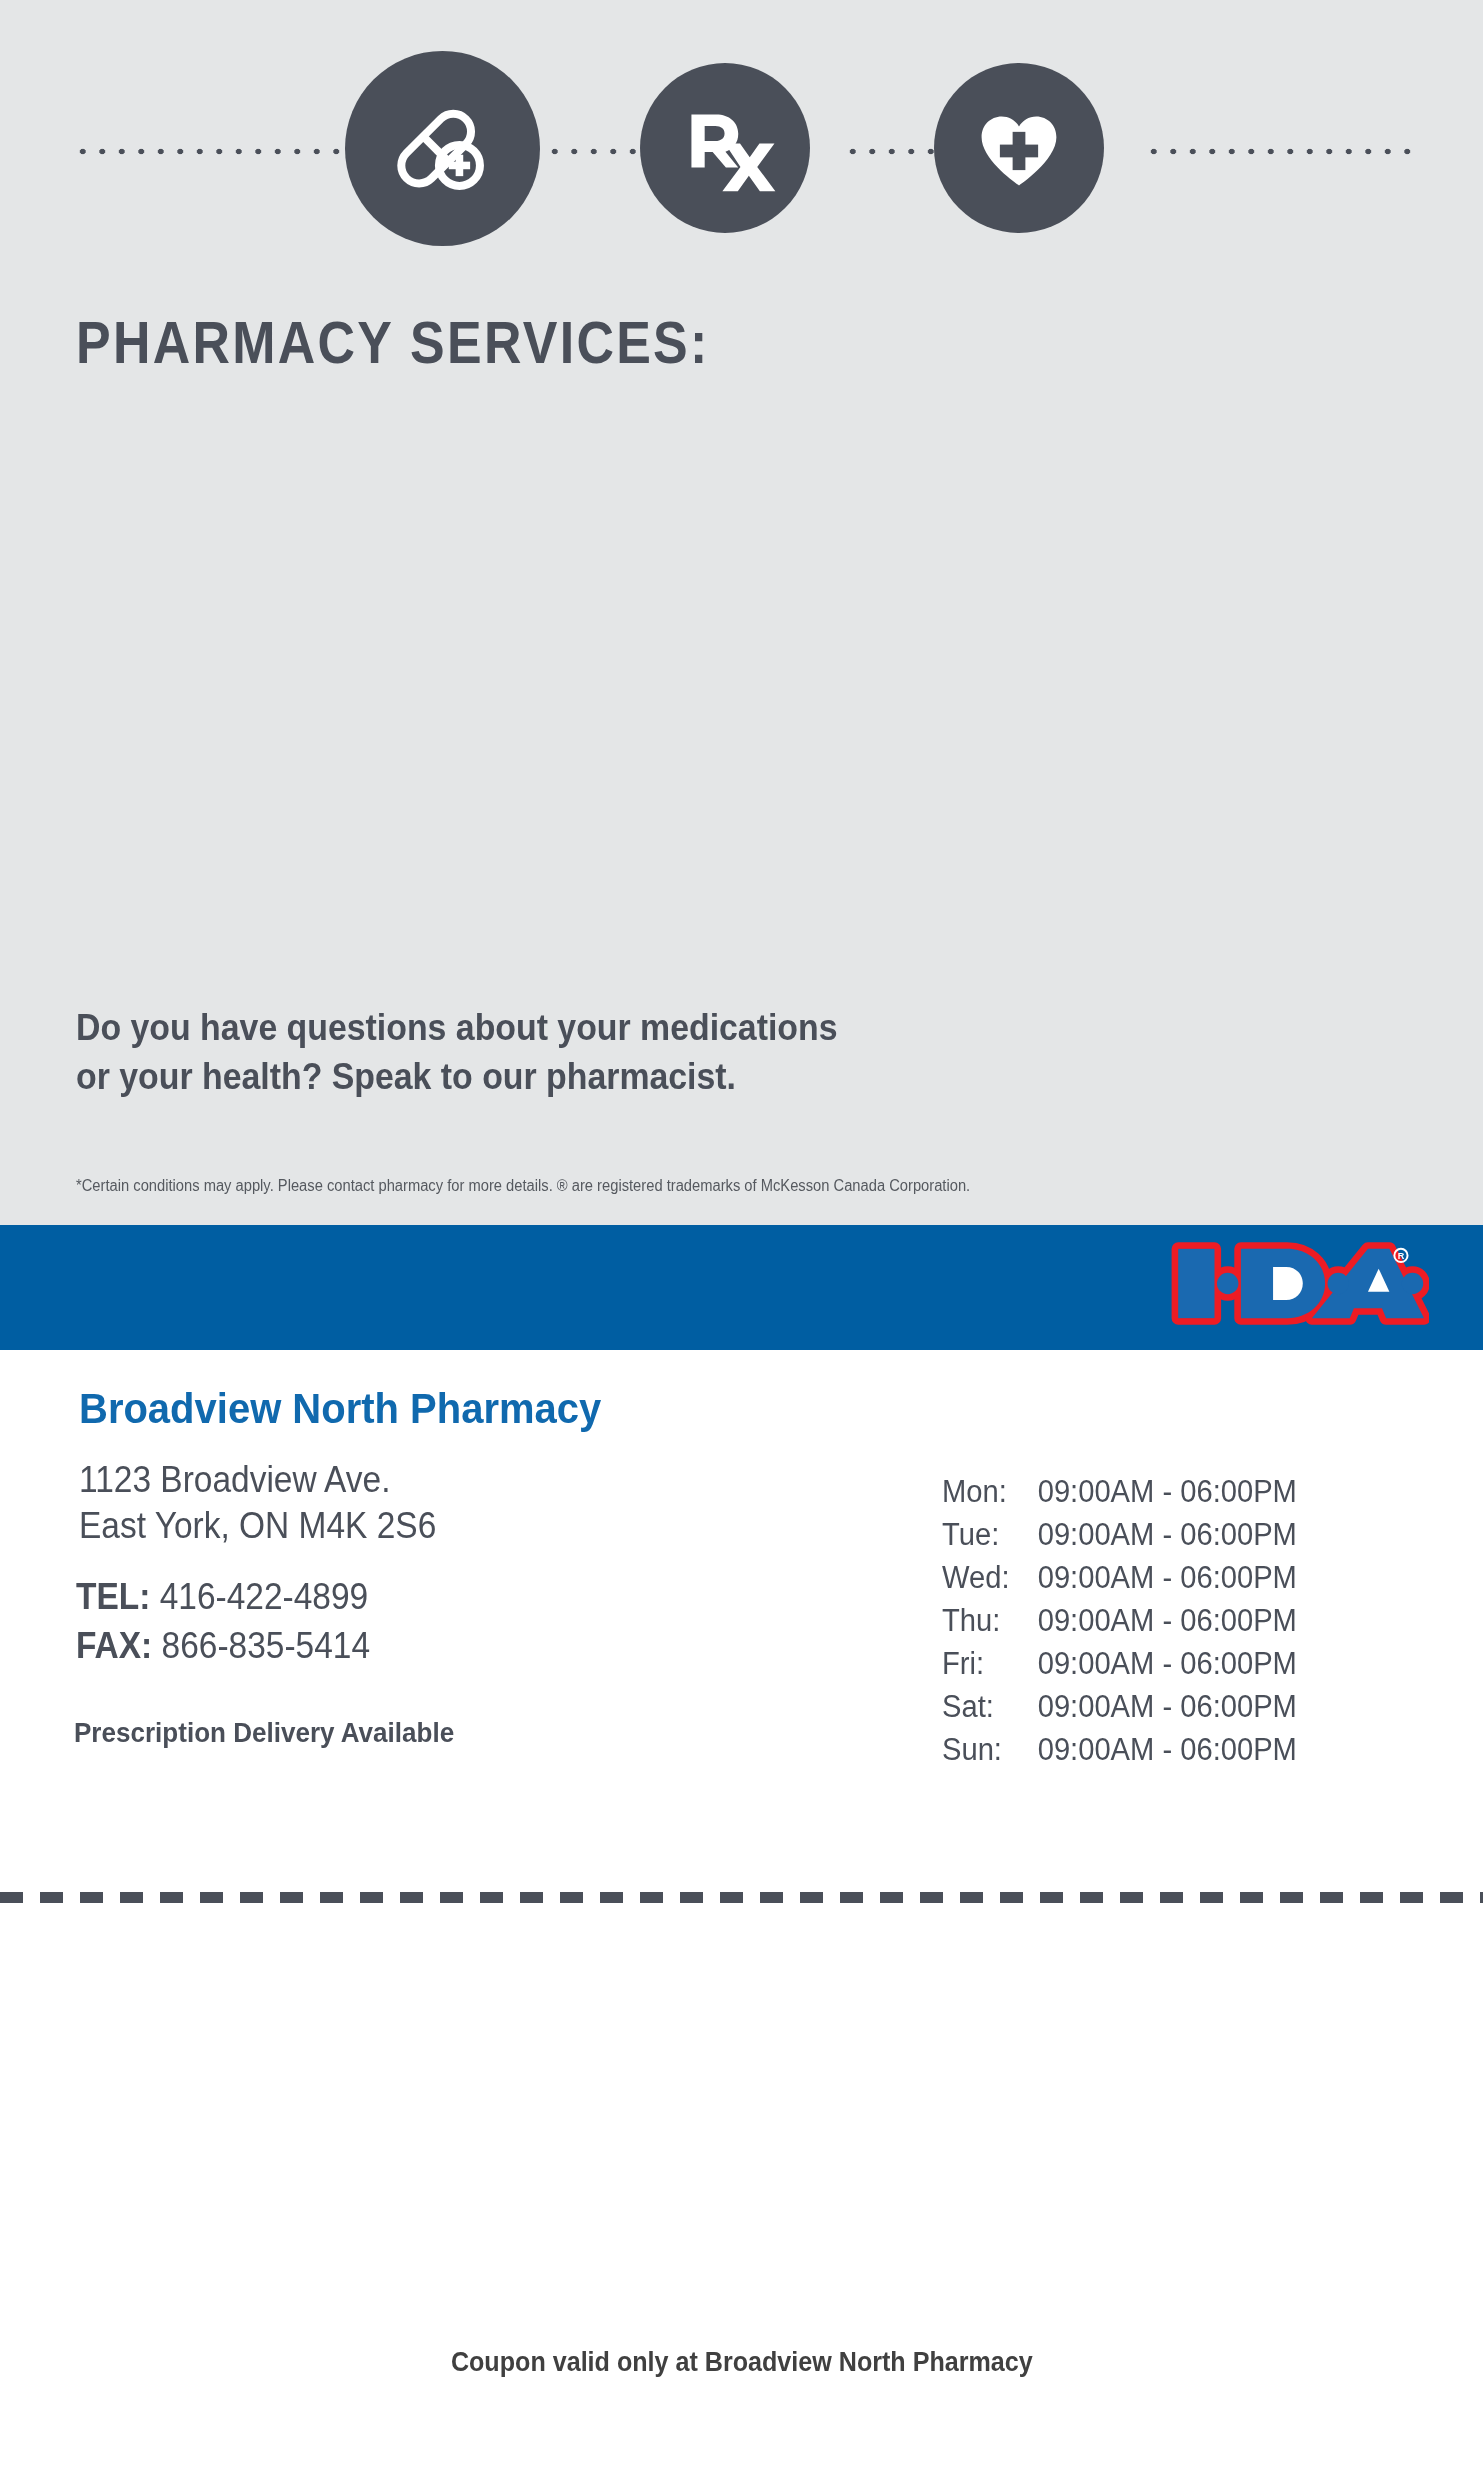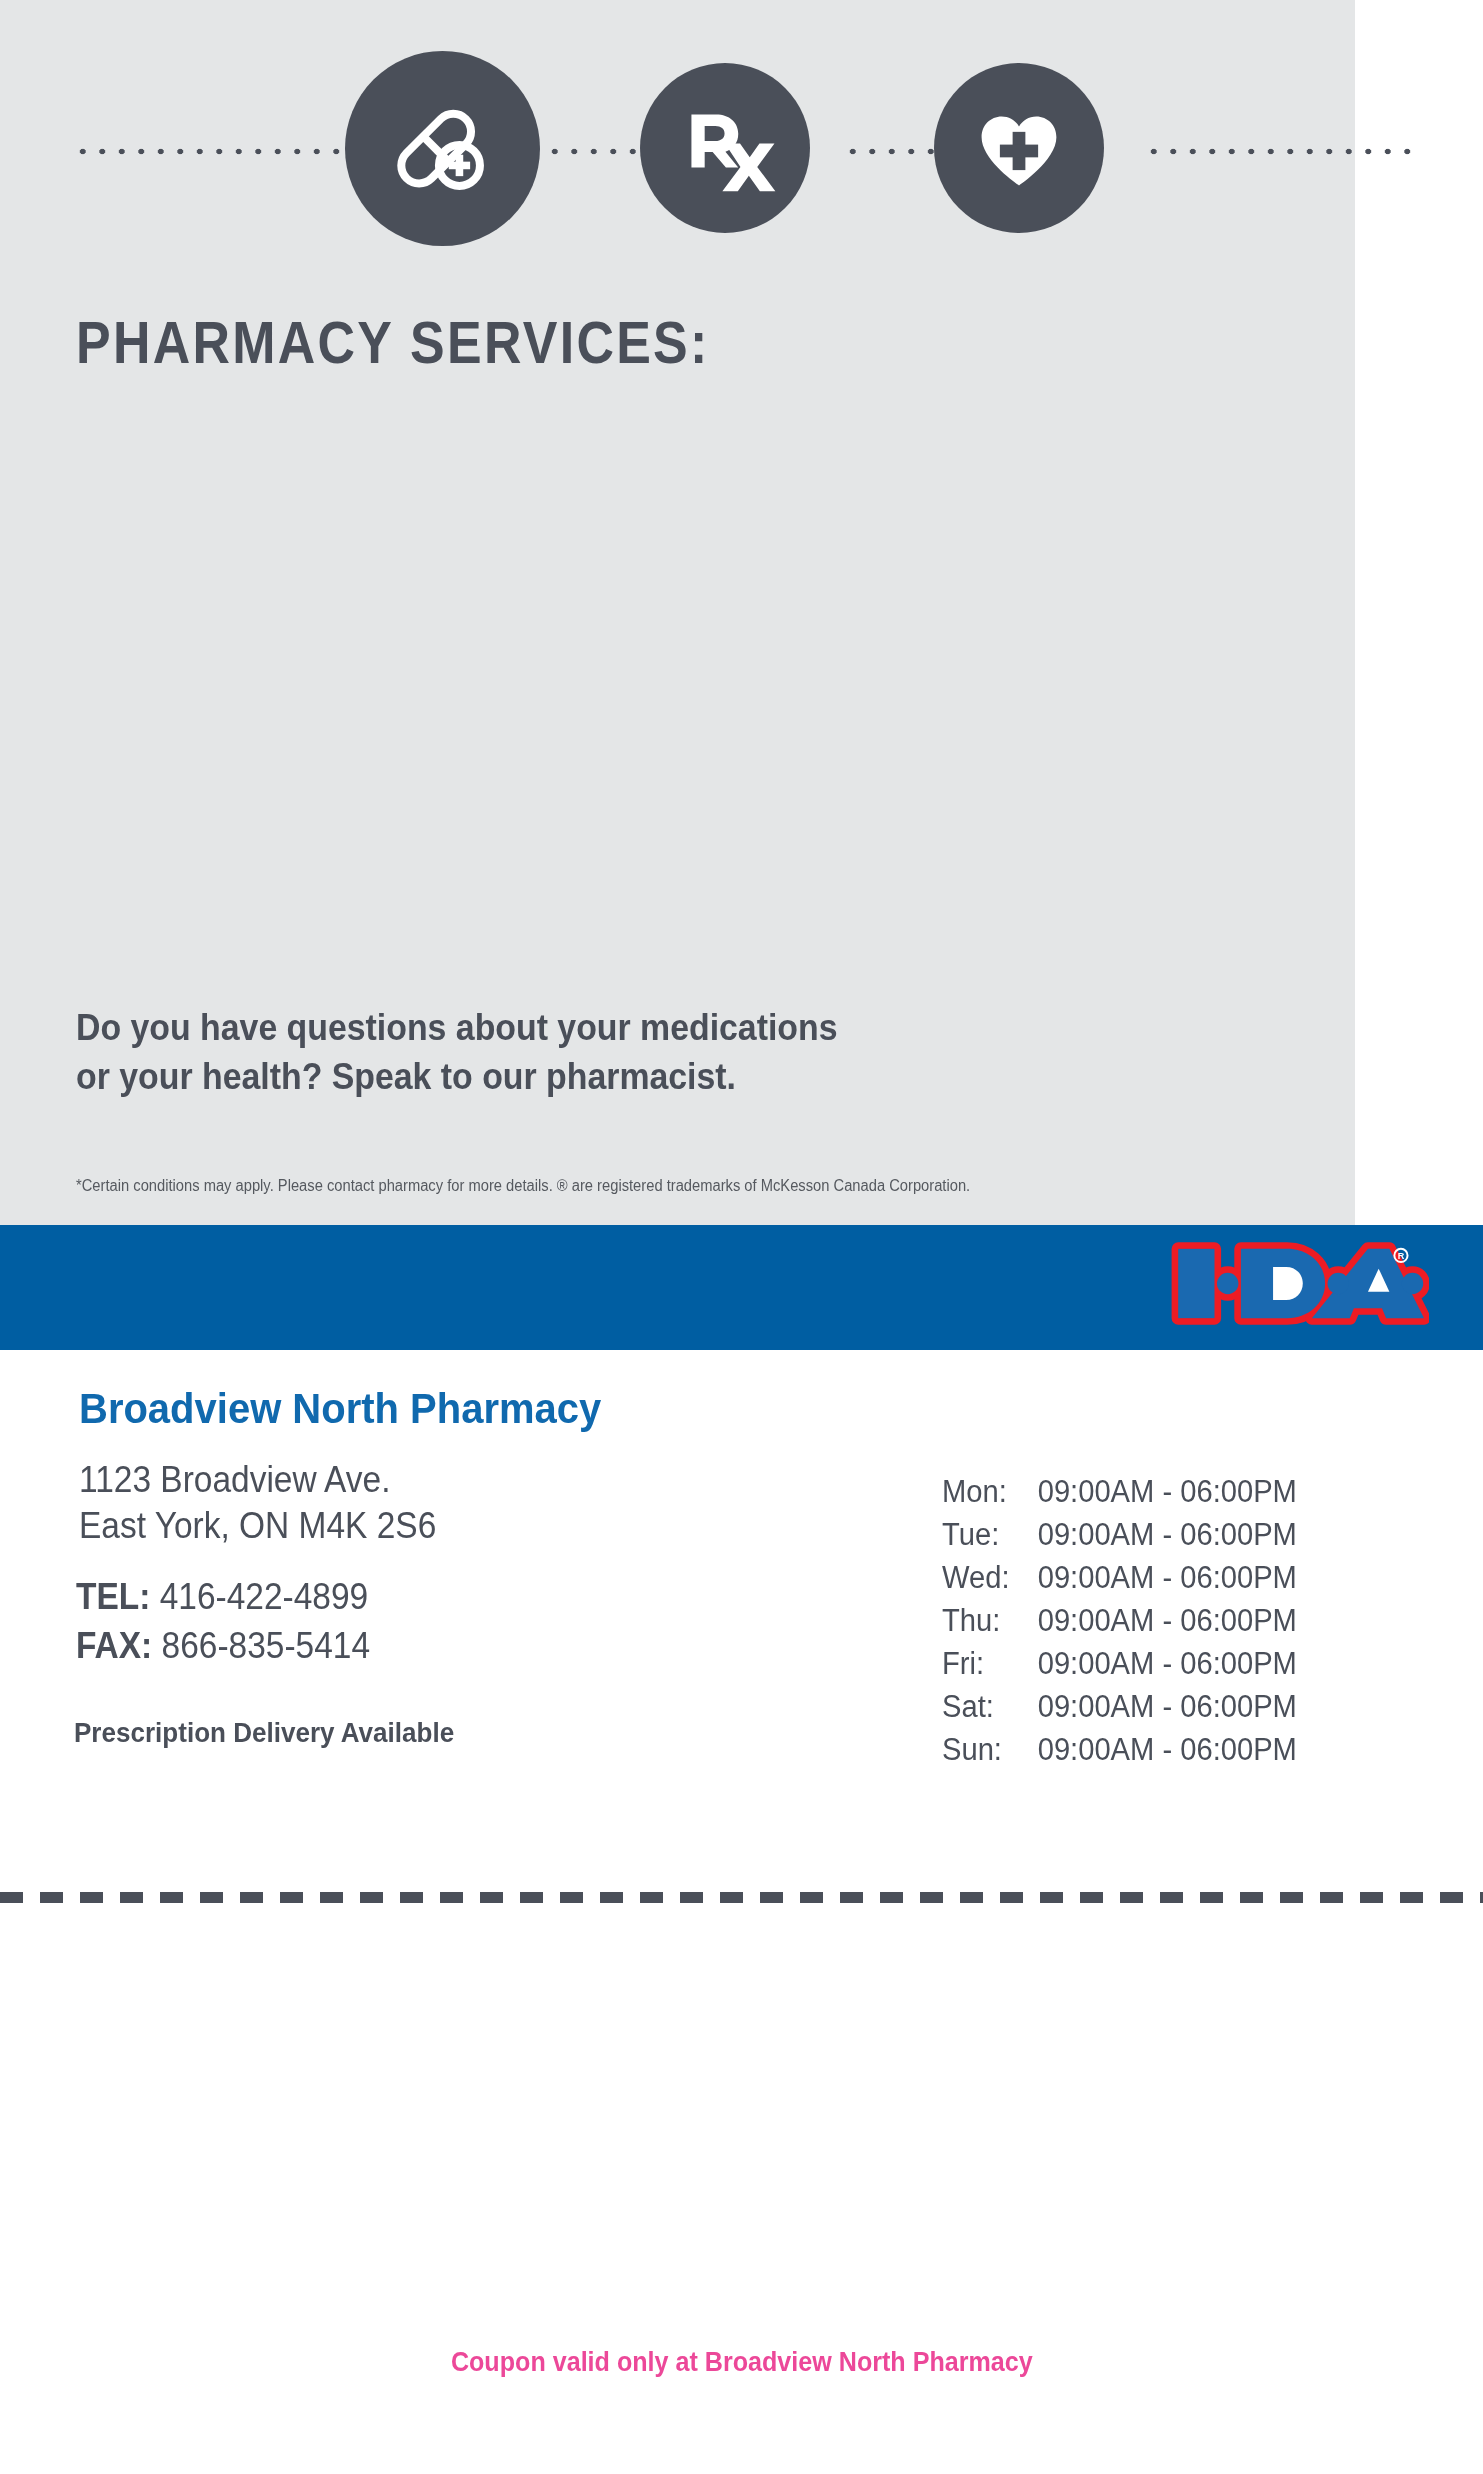--- a/index.html
+++ b/index.html
@@ -13,21 +13,21 @@
     font-family: "Liberation Sans", sans-serif;
     -webkit-font-smoothing: antialiased;
     position: relative;
     overflow: hidden;
   }
 
   
   .grey-panel {
     position: absolute;
     left: 0; top: 0;
-    width: 1355px;
+    width: 1483px;
     height: 1225px;
     background: #e4e6e7;
   }
 
   
   .dot-rule {
     position: absolute;
     top: 146px;
     height: 10.7px;
     background-image: radial-gradient(circle, #4a4f59 0, #4a4f59 2.6px, rgba(0,0,0,0) 3px);
@@ -226,21 +226,21 @@
     background: #ffffff;
   }
   .coupon-note {
     position: absolute;
     left: 0;
     top: 444px;
     width: 1483px;
     text-align: center;
     font-size: 27px;
     font-weight: 700;
-    color: #ec4899;
+    color: #404040;
   }
   .coupon-note span {
     display: inline-block;
     transform: scaleX(0.93);
   }
 </style>
 </head>
 <body>
 
 <div class="grey-panel">

